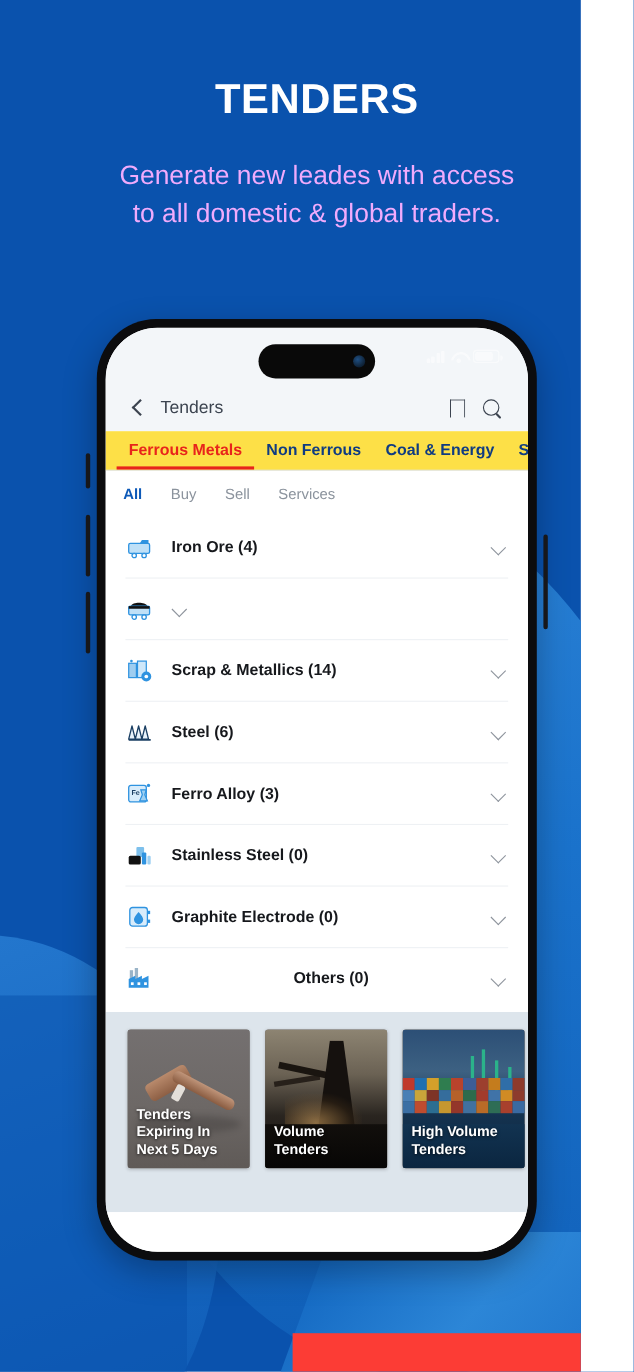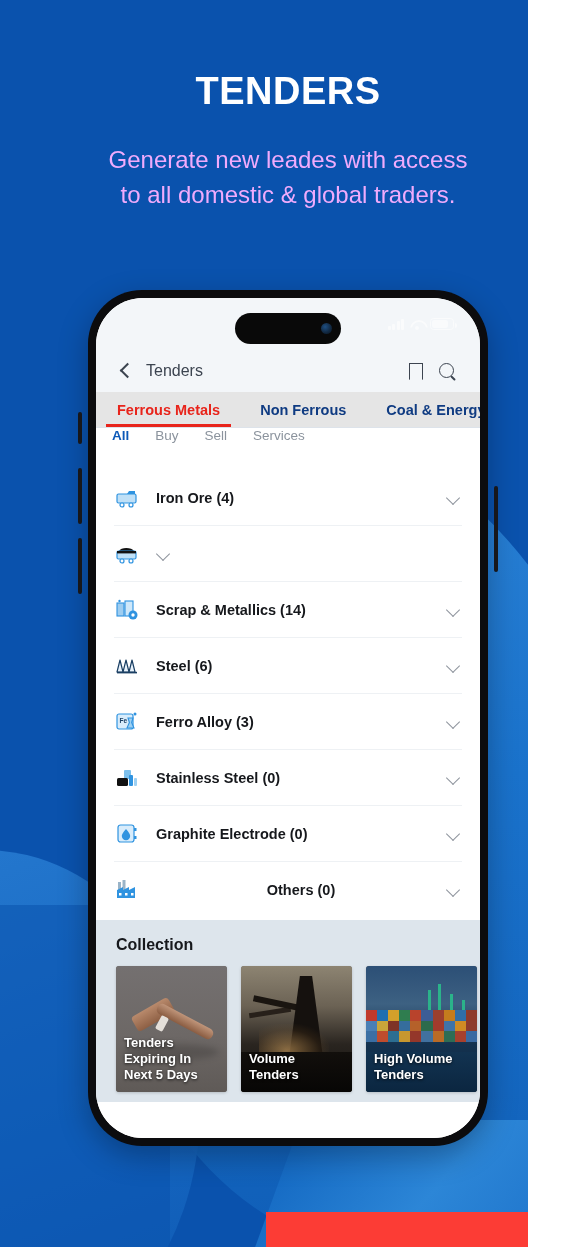--- a/index.html
+++ b/index.html
@@ -151,37 +151,37 @@
   }
   .search-ic::after {
     content: ""; position: absolute; left: 15px; top: 15px;
     width: 6px; height: 1.8px; background: #3c4450;
     transform: rotate(45deg); transform-origin: left center; border-radius: 1px;
   }
 
   
   .cat-tabs {
     flex: 0 0 36px; display: flex; align-items: stretch;
-    background: #e5e5e5; border-bottom: 1px solid #dde3ea;
-    padding-left: 10px; overflow: hidden; white-space: nowrap; gap: 18px;
+    background: #fde047; border-bottom: 1px solid #dde3ea;
+    padding-left: 10px; overflow: hidden; white-space: nowrap;
   }
   .cat-tab {
     display: flex; align-items: center; padding: 0 11px;
     font-size: 14.5px; font-weight: bold; color: #0f3b82;
     cursor: pointer; position: relative;
   }
   .cat-tab.active { color: #e8241b; }
   .cat-tab.active::after {
     content: ""; position: absolute; left: 0; right: 0; bottom: 0;
     height: 3px; background: #e8241b;
   }
 
   
   .sub-tabs {
-    flex: 0 0 42px; display: flex; align-items: flex-start;
+    flex: 0 0 42px; display: flex; align-items: center;
     background: #ffffff; padding-left: 16px; gap: 26px;
   }
   .sub-tab { font-size: 13.5px; color: #8b939d; cursor: pointer; font-weight: 400; }
   .sub-tab.active { color: #0d59b8; font-weight: bold; }
 
   
   .cat-list { flex: 1 1 auto; background: #ffffff; overflow: hidden; }
   .cat-row {
     height: 56px; display: flex; align-items: center;
     margin: 0 18px; border-bottom: 1px solid #eef1f4; cursor: pointer;
@@ -462,21 +462,20 @@
               <rect x="17" y="16" width="2.5" height="2.5" fill="#fff"></rect>
             </svg>
           </span>
           <span class="cat-label">Others (0)</span>
           <span class="chev"></span>
         </div>
 
       </div>
 
       <div class="collection">
-        <div class="collection-title">Collection</div>
         <div class="cards">
 
           <div class="card">
             <div class="card-art art-gavel">
               <span class="g-shadow"></span>
                 <span class="g-head"></span>
               <span class="g-handle"></span>
                 <span class="g-ring"></span>
             </div>
             <div class="card-label">Tenders

